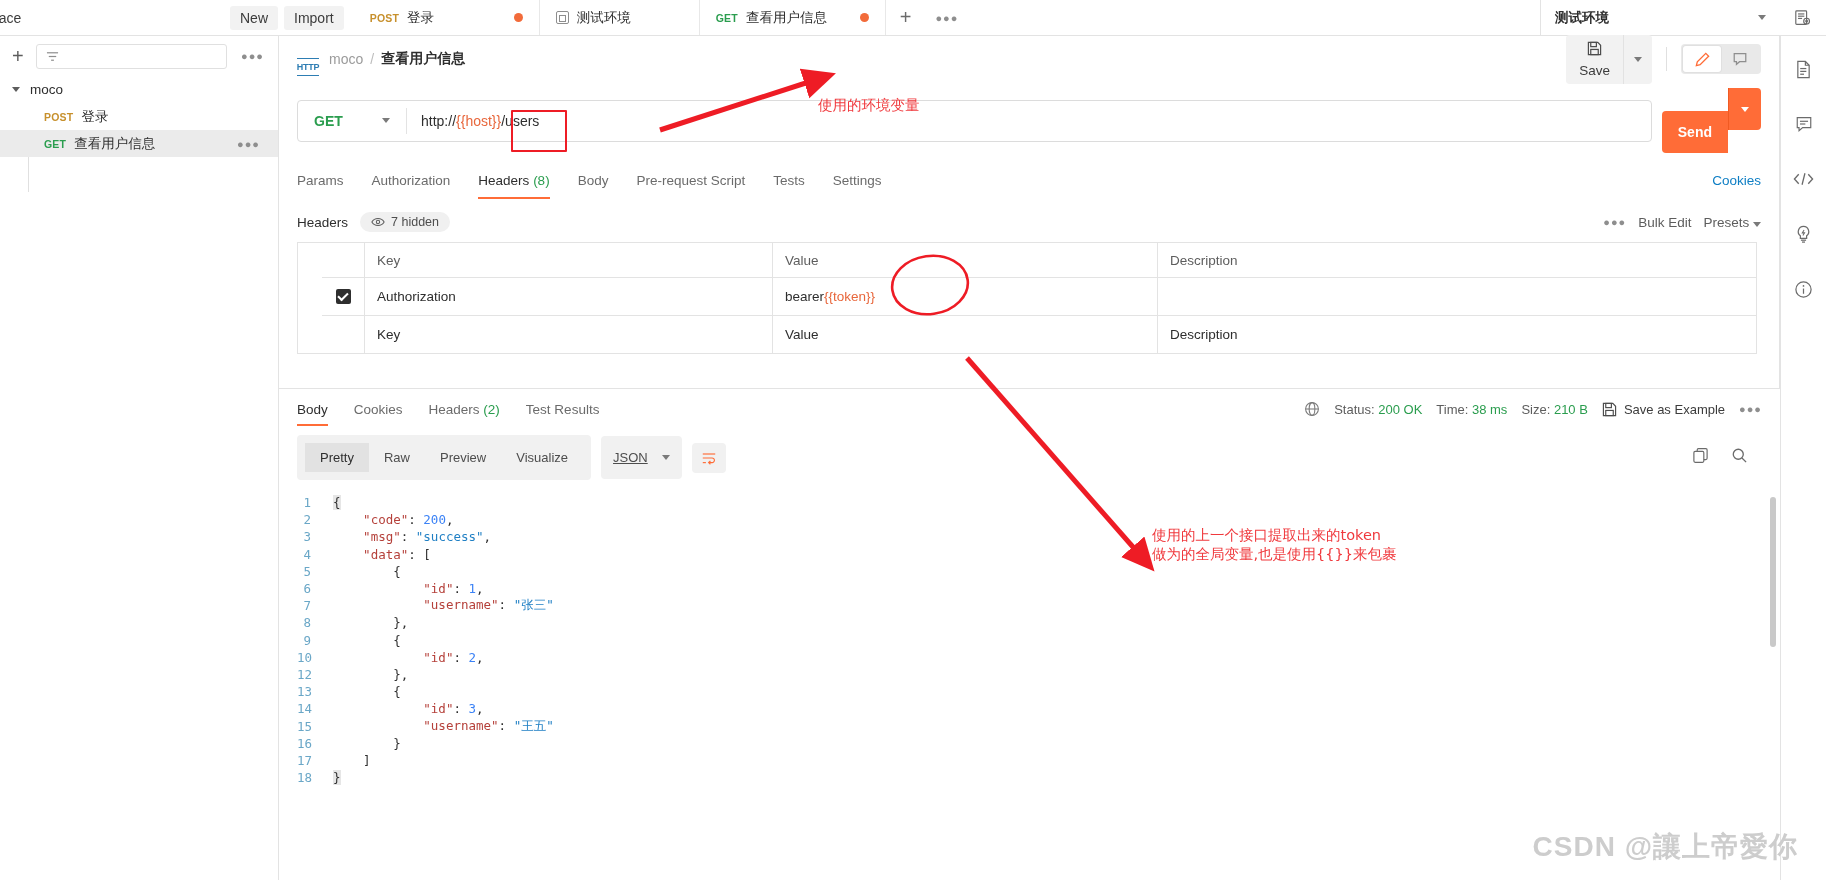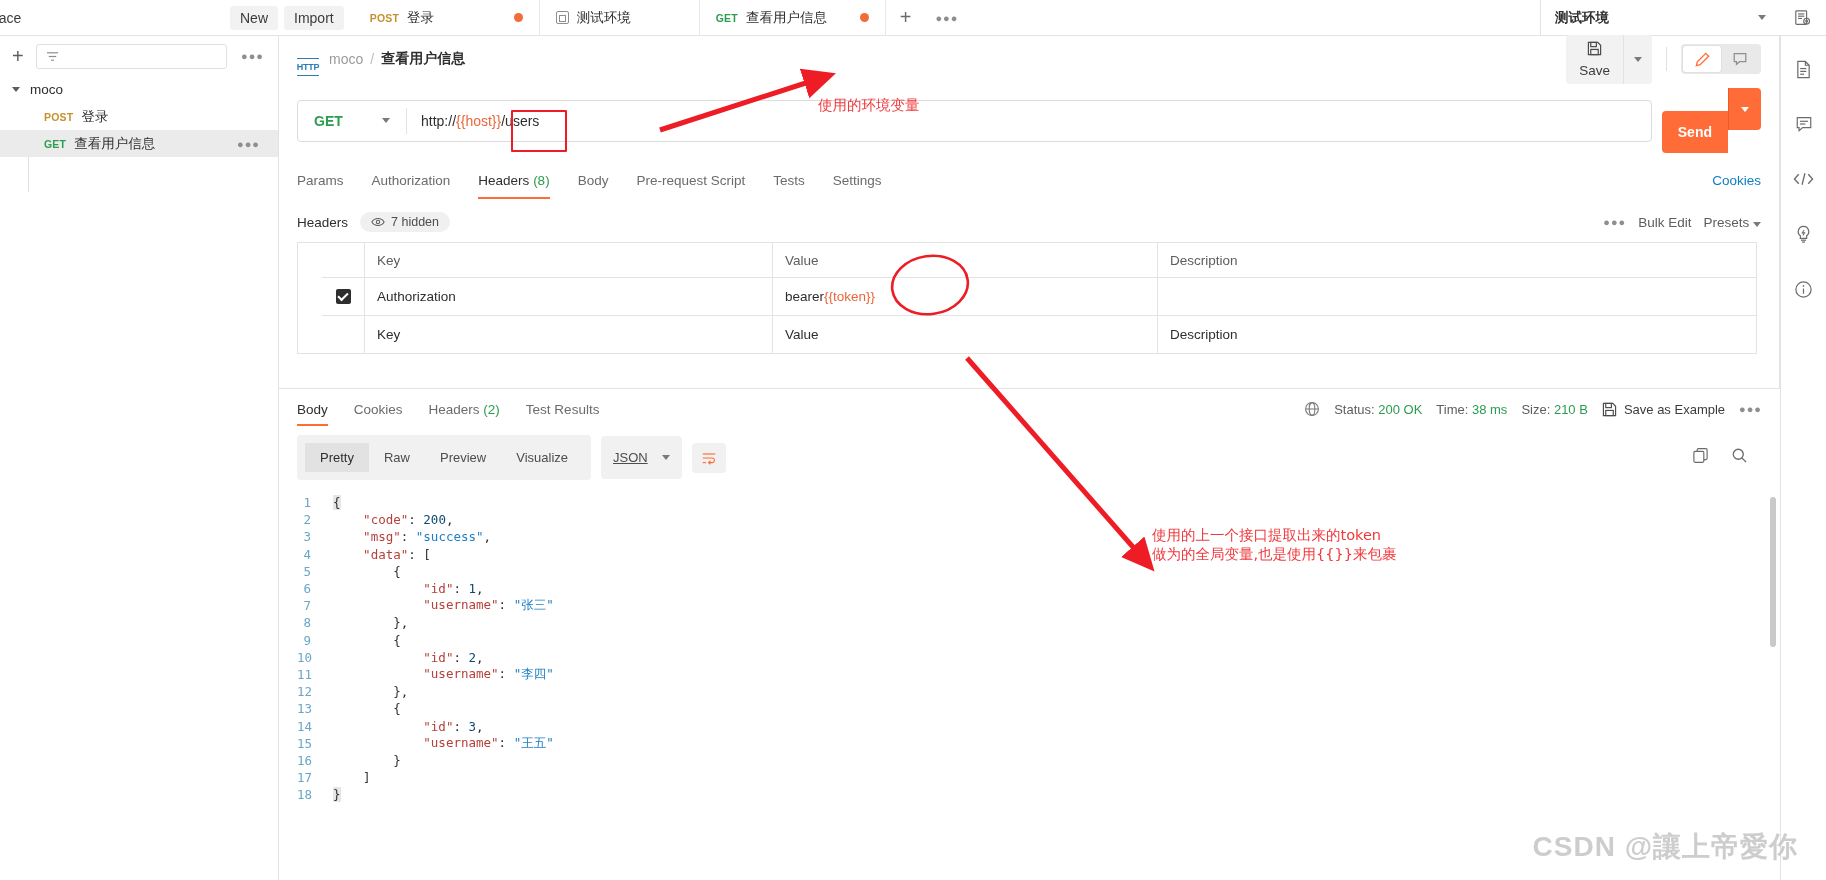--- a/index.html
+++ b/index.html
@@ -244,21 +244,21 @@
   .code {
     position:absolute; left:0; right:0; top:105px; bottom:0; overflow:hidden;
     font-family:"DejaVu Sans Mono","Liberation Mono",monospace; font-size:12.5px;
   }
   .code-inner { padding-left:18px; }
   .cline { display:flex; height:17.2px; align-items:center; }
   .lno { width:36px; text-align:right; color:#6aa7c7; padding-right:22px; flex:none; font-size:12.5px;}
   .ctext { white-space:pre; color:#2e2e2e; }
   .tk-key { color:#b5403a; }
   .tk-str { color:#1f7fc4; }
-  .tk-num { color:#0c4a6e; }
+  .tk-num { color:#3b82f6; }
   .tk-pun { color:#2e2e2e; }
   .brace-hl { background:#e6e6e6; }
   .scrollbar {
     position:absolute; right:4px; top:108px; width:6px; height:150px;
     background:#c9c9c9; border-radius:3px; cursor:pointer;
   }
 
   
   .anno-text {
     position:absolute; color:#f0393d; font-size:14.5px; line-height:19px;
@@ -613,24 +613,20 @@
           </div>
           <div class="cline">
             <span class="lno">9</span>
             <span class="ctext">        <span class="tk-pun">{</span></span>
           </div>
           <div class="cline">
             <span class="lno">10</span>
             <span class="ctext">            <span class="tk-key">"id"</span><span class="tk-pun">: </span><span class="tk-num">2</span><span class="tk-pun">,</span></span>
           </div>
           <div class="cline">
-            <span class="lno">11</span>
-            <span class="ctext">            <span class="tk-key">"username"</span><span class="tk-pun">: </span><span class="tk-str">"李四"</span></span>
-          </div>
-          <div class="cline">
             <span class="lno">12</span>
             <span class="ctext">        <span class="tk-pun">},</span></span>
           </div>
           <div class="cline">
             <span class="lno">13</span>
             <span class="ctext">        <span class="tk-pun">{</span></span>
           </div>
           <div class="cline">
             <span class="lno">14</span>
             <span class="ctext">            <span class="tk-key">"id"</span><span class="tk-pun">: </span><span class="tk-num">3</span><span class="tk-pun">,</span></span>

